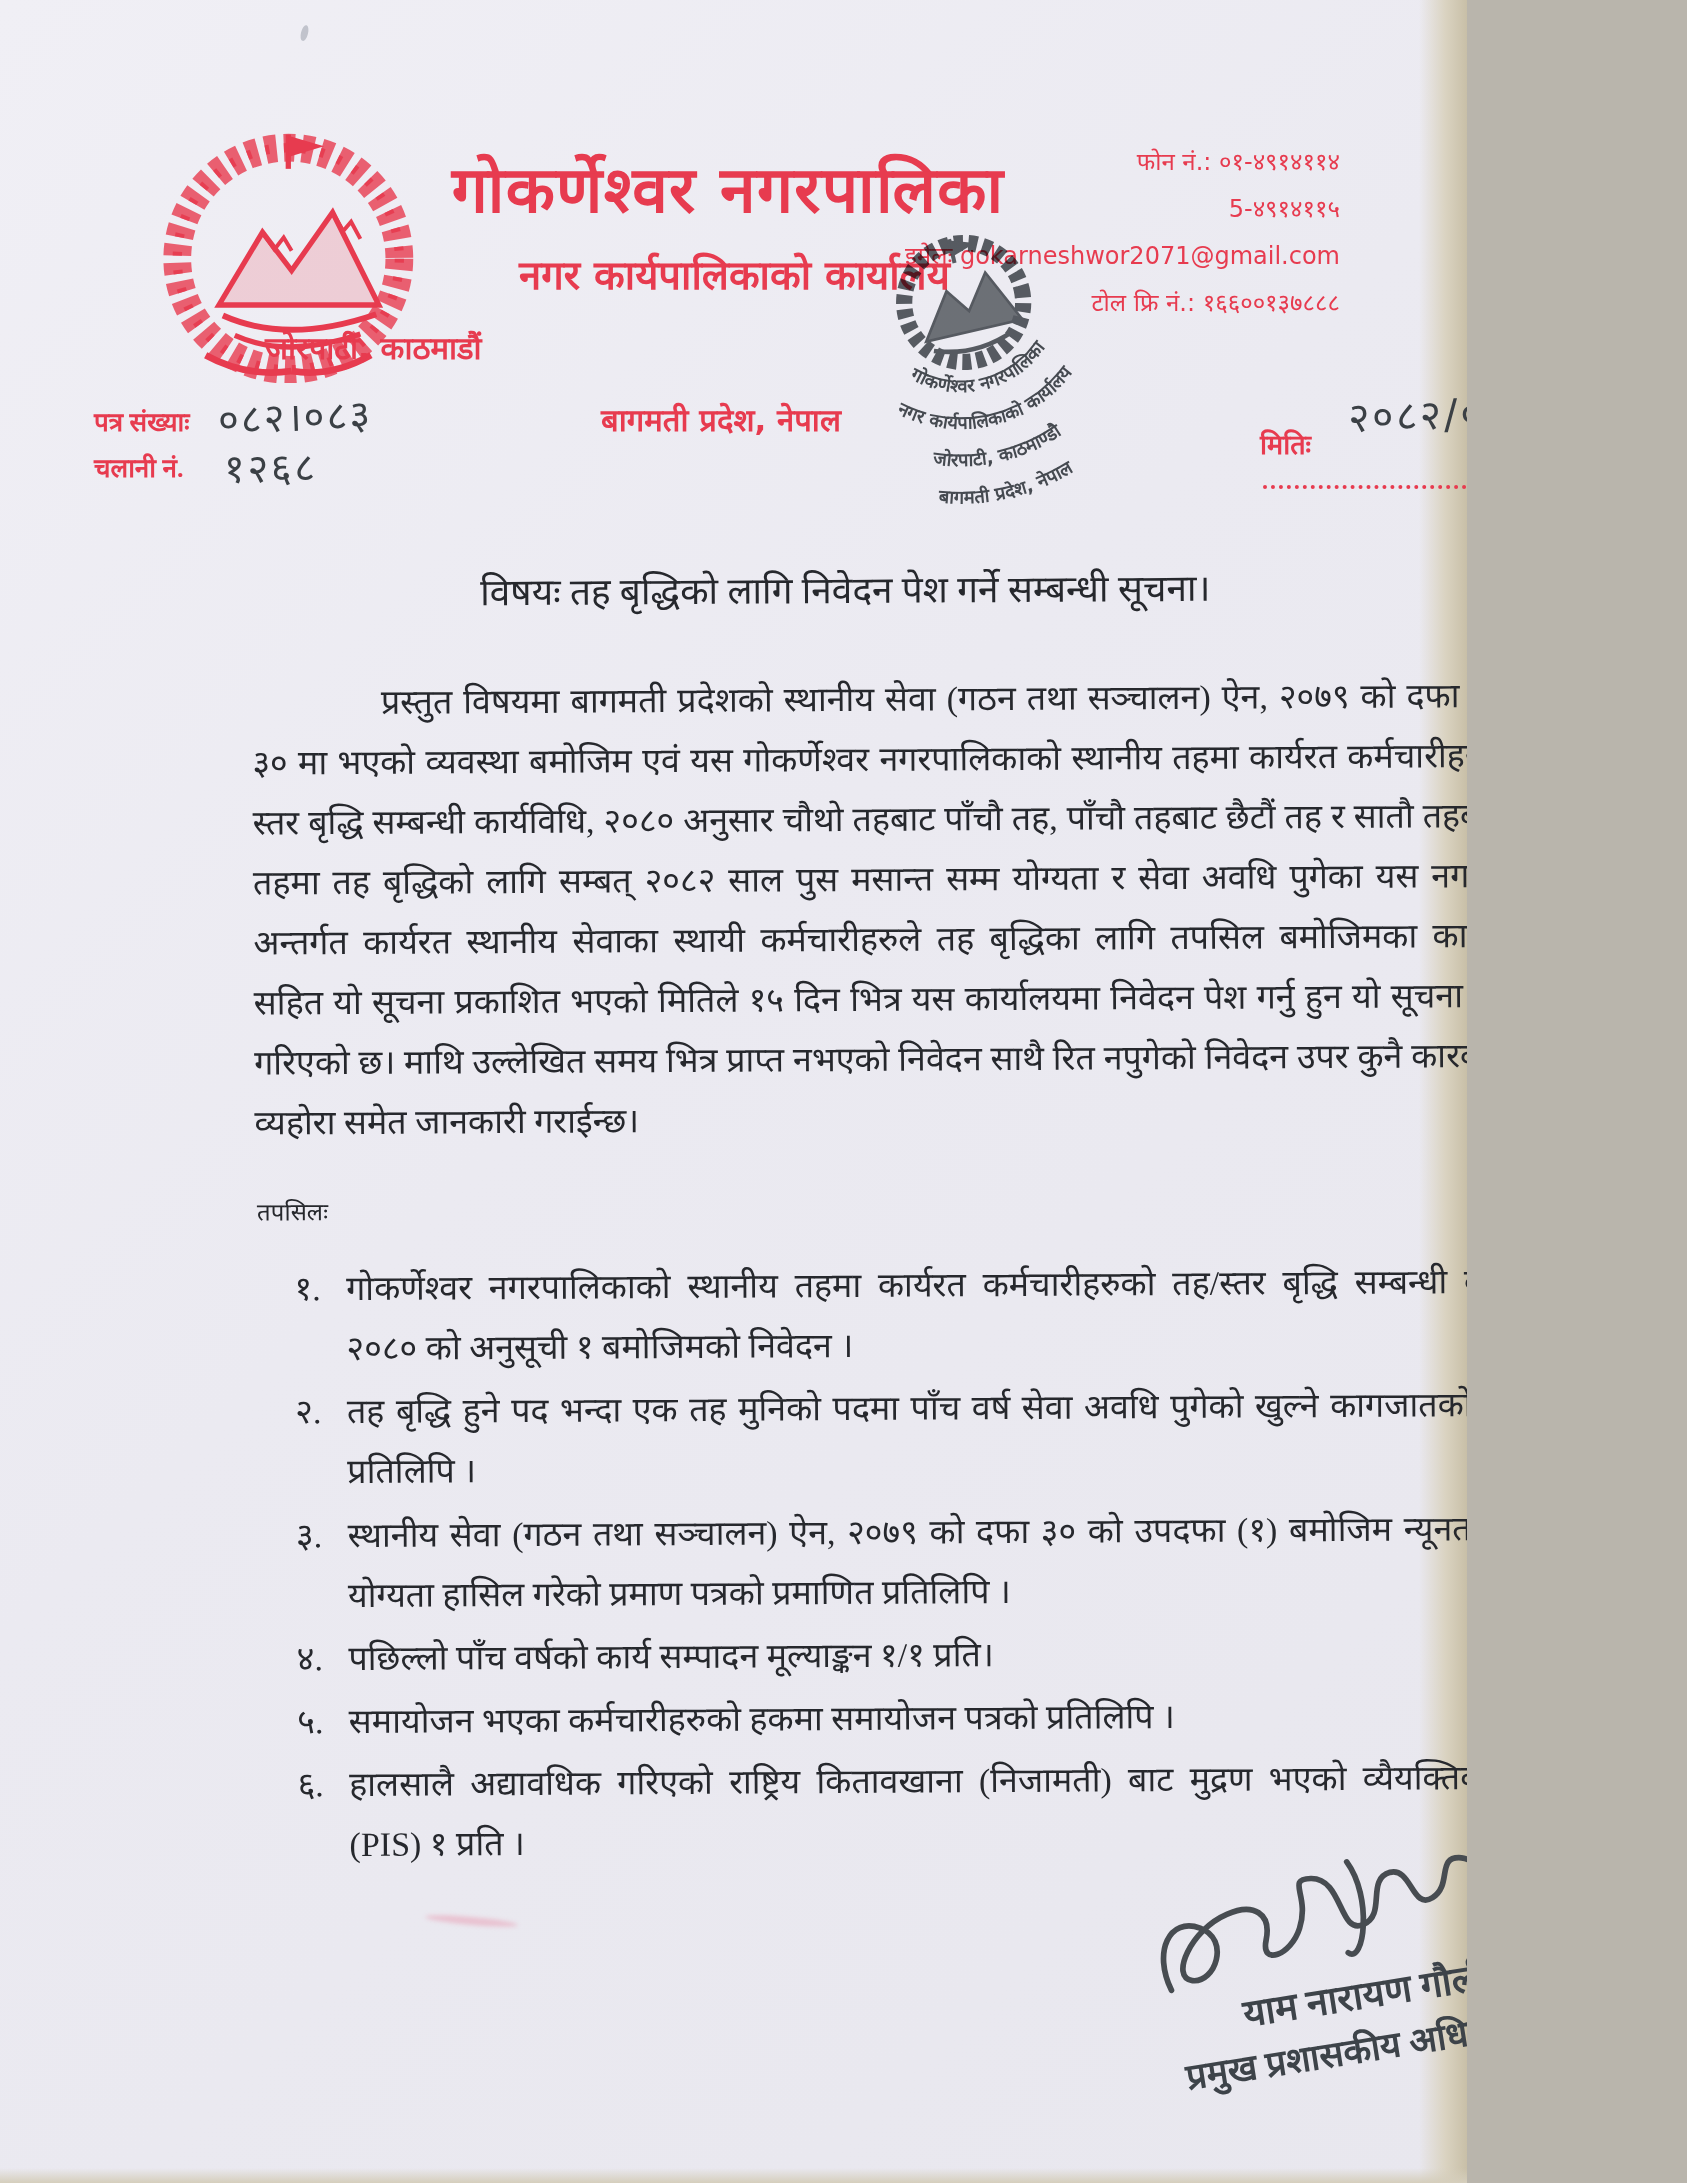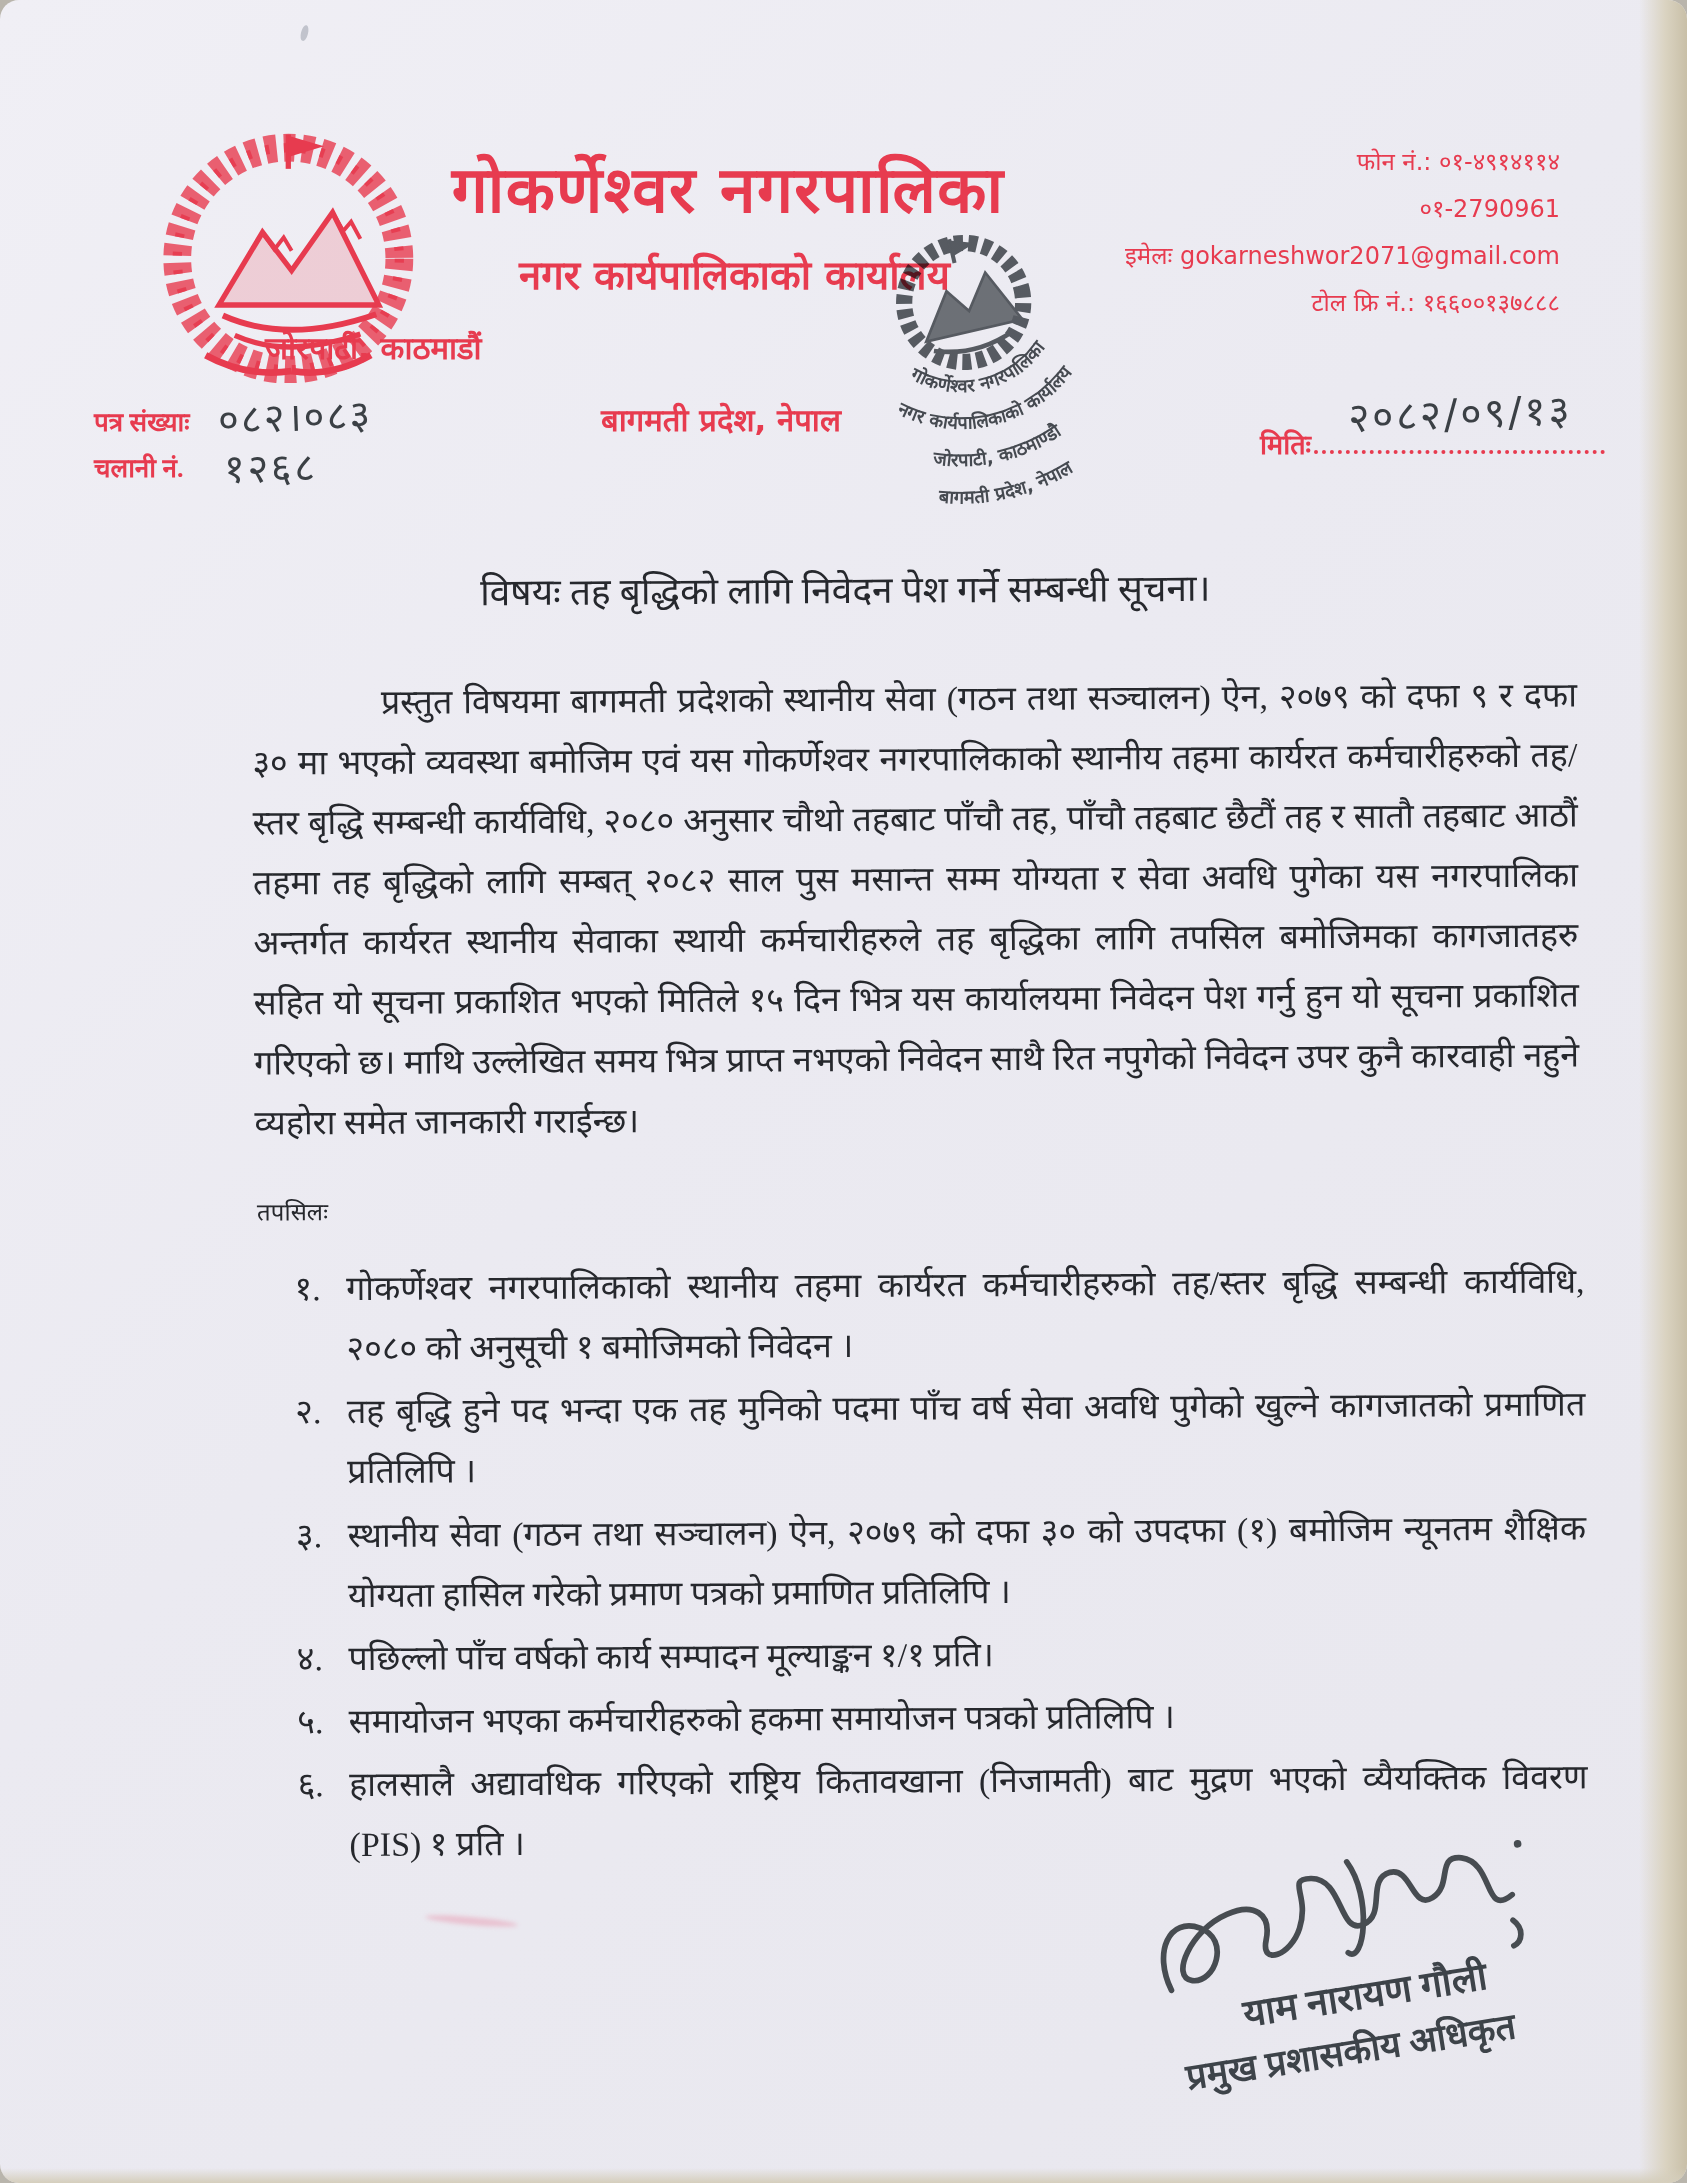--- a/index.html
+++ b/index.html
@@ -1,23 +1,22 @@
 <!DOCTYPE html>
 <html style="font-size:10.6px"><head>
 <meta charset="utf-8">
 <style>
   html,body{margin:0;padding:0;}
   body{
     width:1687px;height:2183px;background:#b9b5ac;
     font-family:"Liberation Serif","DejaVu Serif",serif;
   }
   .page{
-    position:relative;width:1687px;height:2183px;overflow:hidden;
+    position:relative;width:1467px;height:2183px;overflow:hidden;
     background:linear-gradient(135deg,#f0eff5 0%,#ebeaf1 45%,#e8e7ee 100%);
-    border-radius:19px;
   }
   
   .edge-right{position:absolute;right:0;top:0;width:48px;height:100%;
     background:linear-gradient(90deg,rgba(233,231,238,0) 0%,#dad3c1 55%,#c8bfa7 100%);}
   .edge-bottom{position:absolute;left:0;bottom:0;width:100%;height:14.6px;
     background:linear-gradient(0deg,#d5cebc,rgba(213,206,188,0));}
   .speck{position:absolute;left:301px;top:25px;width:6.6px;height:16px;background:#9aa0ab;
     border-radius:50%;opacity:.55;transform:rotate(14deg);}
   .smudge{position:absolute;left:425px;top:1917px;width:93px;height:8px;background:#e89cb2;
     opacity:.5;border-radius:50%;filter:blur(2px);transform:rotate(5deg);}
@@ -100,21 +99,21 @@
   <div class="subtitle red sans">नगर कार्यपालिकाको कार्यालय</div>
   <div class="addr1 red sans">जोरपाटी, काठमाडौं</div>
   <div class="addr2 red sans">बागमती प्रदेश, नेपाल</div>
 
   <div class="contact red sans">
     <div>
       <span>फोन नं.:</span>
       <span>०१-४९१४११४</span>
     </div>
     <div>
-      <span>०१-2790961</span>
+      <span>5-४९१४११५</span>
     </div>
     <div>
       <span>इमेलः</span>
       <span class="latin">gokarneshwor2071@gmail.com</span>
     </div>
     <div>
       <span>टोल फ्रि नं.:</span>
       <span>१६६००१३७८८८</span>
     </div>
   </div>

